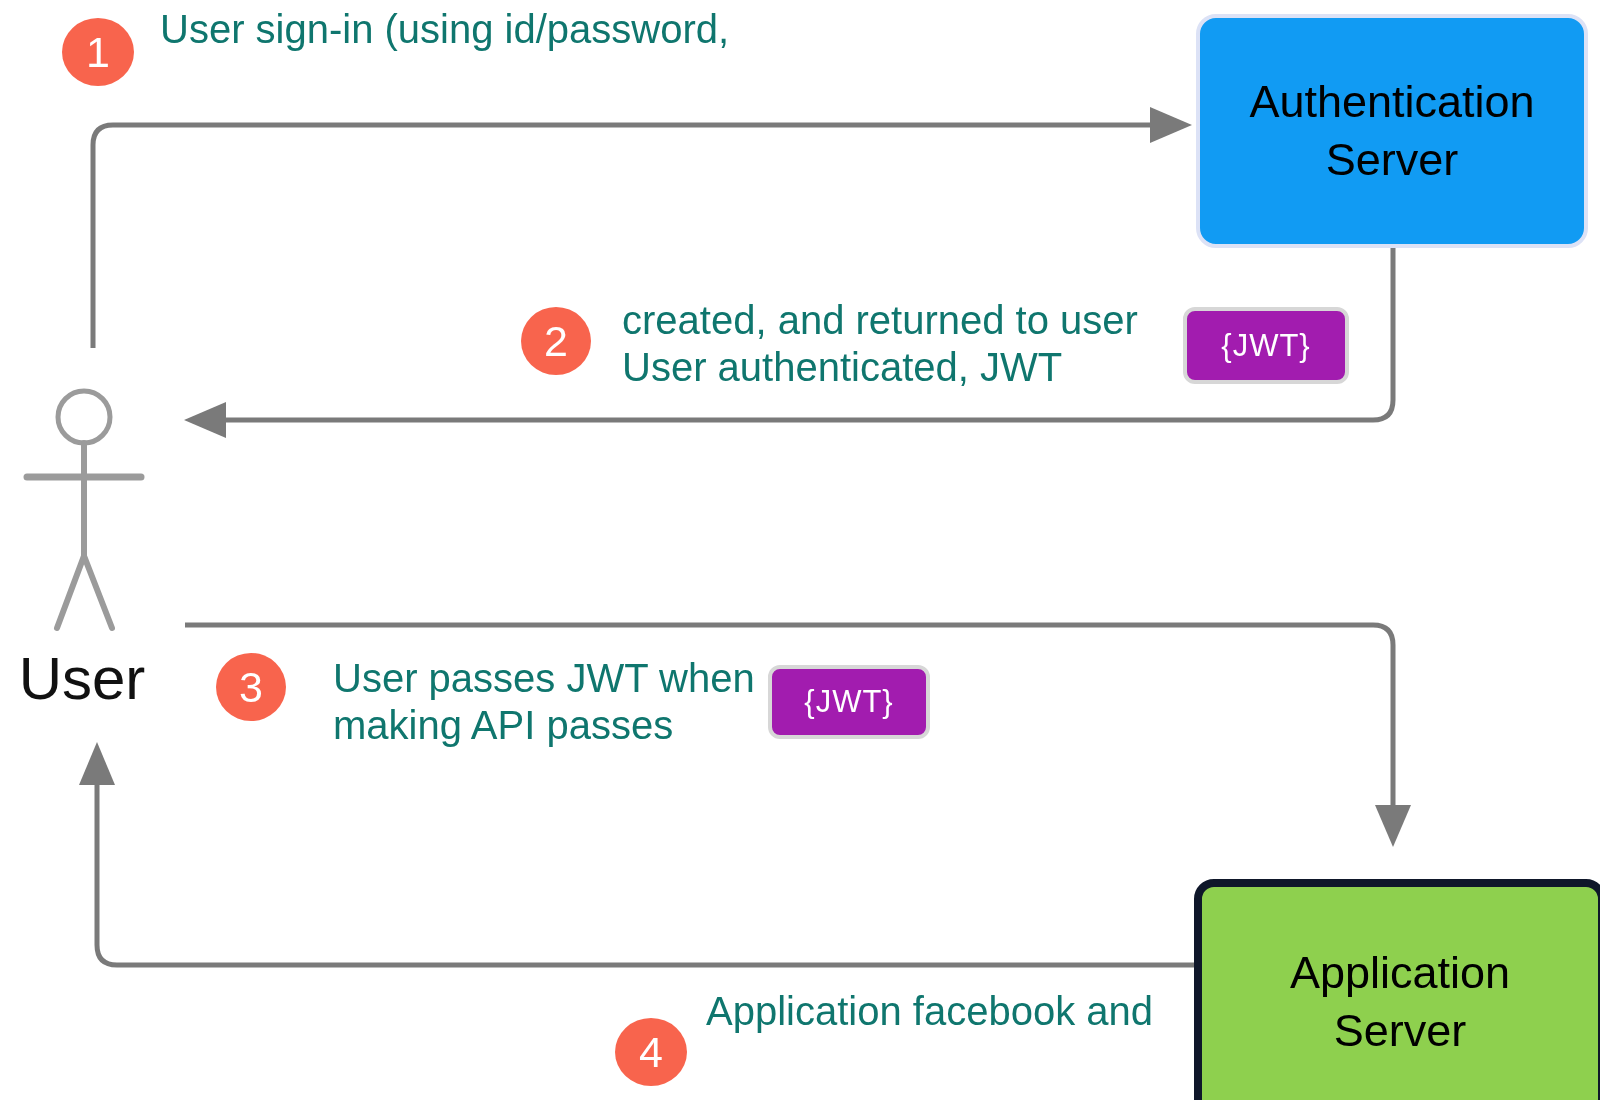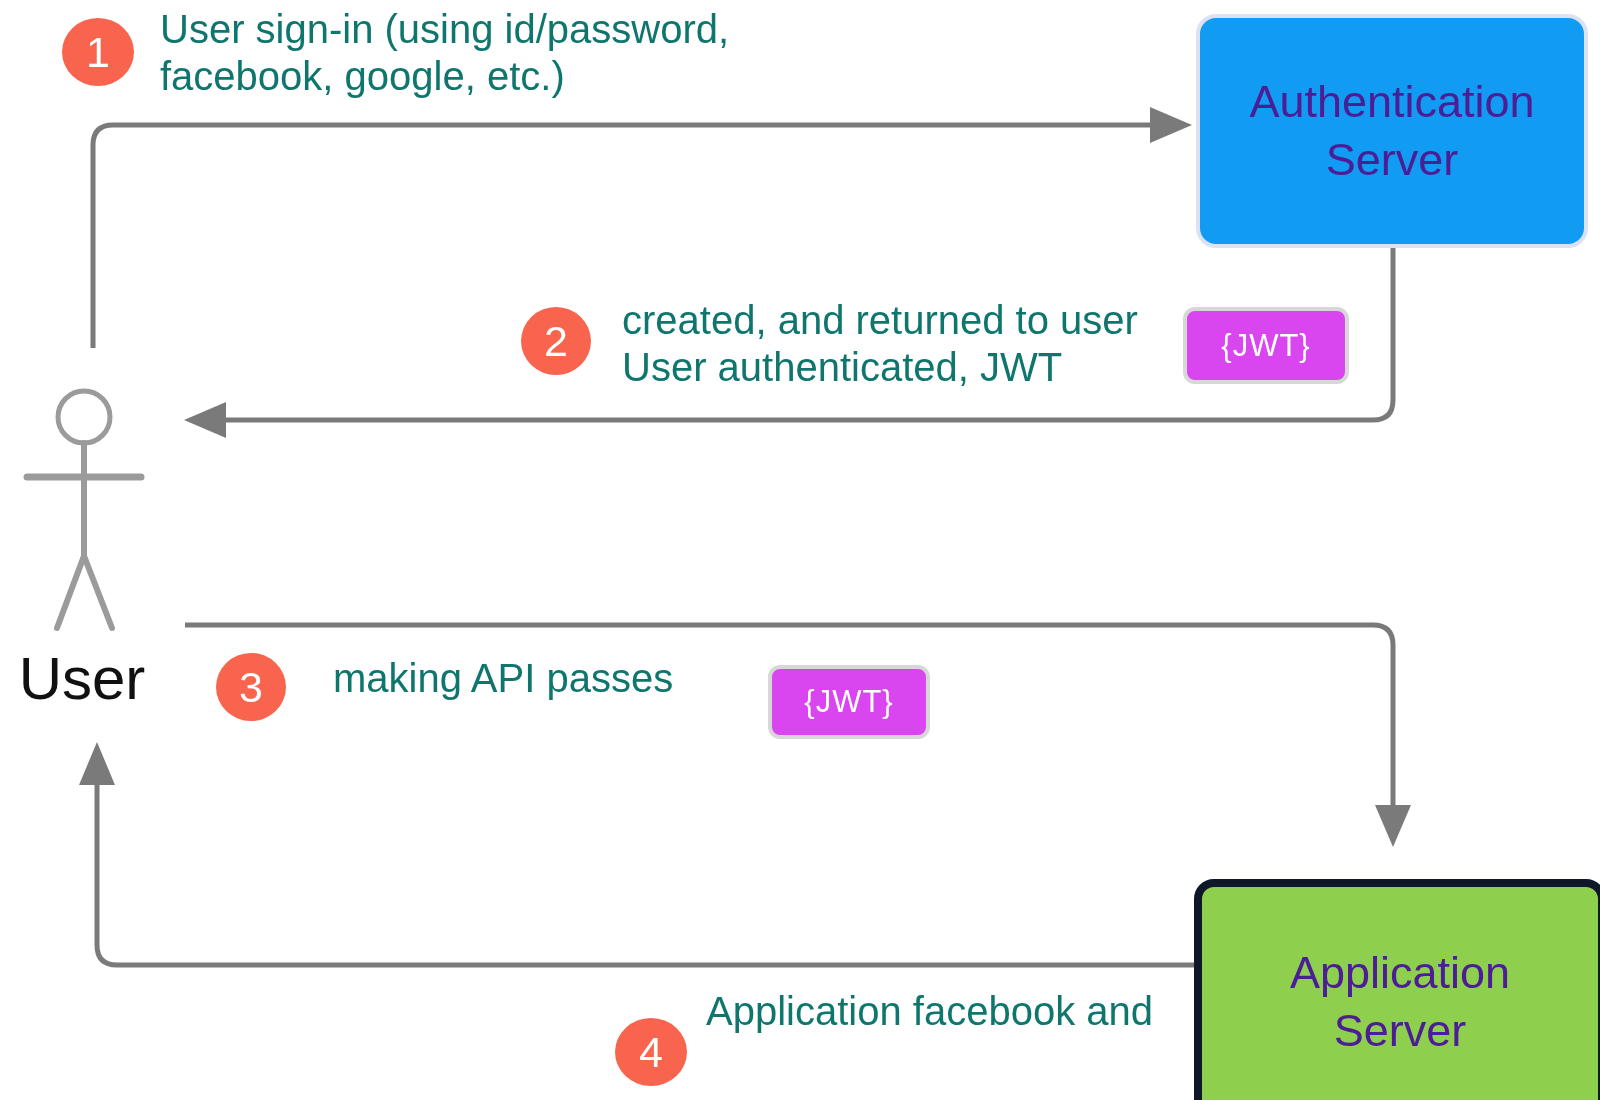--- a/index.html
+++ b/index.html
@@ -13,34 +13,34 @@
   .step-text{
     color:#0f766e;font-size:40px;line-height:47px;letter-spacing:0;
     white-space:nowrap;
   }
   .step-marker{
     position:absolute;background:#f8644d;border-radius:50%;
     color:#ffffff;display:flex;align-items:center;justify-content:center;
     font-size:43px;
   }
   .server-box{
-    position:absolute;border-radius:20px;color:#4c1d95;
+    position:absolute;border-radius:20px;color:#000000;
     display:flex;flex-direction:column;align-items:center;justify-content:center;
     font-size:45px;line-height:58px;text-align:center;
   }
   .server-auth{
     left:1196px;top:14px;width:384px;height:226px;
     background:#119bf3;border:4px solid #dce2f6;
   }
   .server-app{
     left:1194px;top:879px;width:396px;height:230px;
     background:#8ed04e;border:8px solid #0f172a;
   }
   .jwt-badge{
-    position:absolute;background:#d946ef;border:4px solid #d7d7d7;border-radius:12px;
+    position:absolute;background:#a21caf;border:4px solid #d7d7d7;border-radius:12px;
     color:#ffffff;display:flex;align-items:center;justify-content:center;
     font-size:31px;letter-spacing:1px;
   }
   .jwt-1{left:1183px;top:307px;width:158px;height:69px;}
   .jwt-2{left:768px;top:665px;width:154px;height:66px;}
   .actor-label{
     position:absolute;left:18px;top:644px;width:128px;text-align:center;
     color:#111111;font-size:60px;
   }
 </style>
@@ -69,21 +69,20 @@
       <line x1="27" y1="477" x2="141" y2="477" stroke-width="7"></line>
       <path d="M 57 628 L 84 556 L 112 628" stroke-width="6"></path>
     </g>
   </svg>
 
   <div class="step-marker" style="left:62px;top:18px;width:72px;height:68px;">
     <span>1</span>
   </div>
   <div class="step-text abs" style="left:160px;top:6px;">
     <div>User sign-in (using id/password,</div>
-    <div>facebook, google, etc.)</div>
   </div>
 
   <div class="server-box server-auth">
     <div>Authentication</div>
     <div>Server</div>
   </div>
 
   <div class="step-marker" style="left:521px;top:307px;width:70px;height:68px;">
     <span>2</span>
   </div>
@@ -96,20 +95,21 @@
   </div>
 
   <div class="actor-label">
     <span>User</span>
   </div>
 
   <div class="step-marker" style="left:216px;top:653px;width:70px;height:68px;">
     <span>3</span>
   </div>
   <div class="step-text abs" style="left:333px;top:655px;">
+    <div>User passes JWT when</div>
     <div>making API passes</div>
   </div>
   <div class="jwt-badge jwt-2">
     <span>{JWT}</span>
   </div>
 
   <div class="server-box server-app">
     <div>Application</div>
     <div>Server</div>
   </div>

